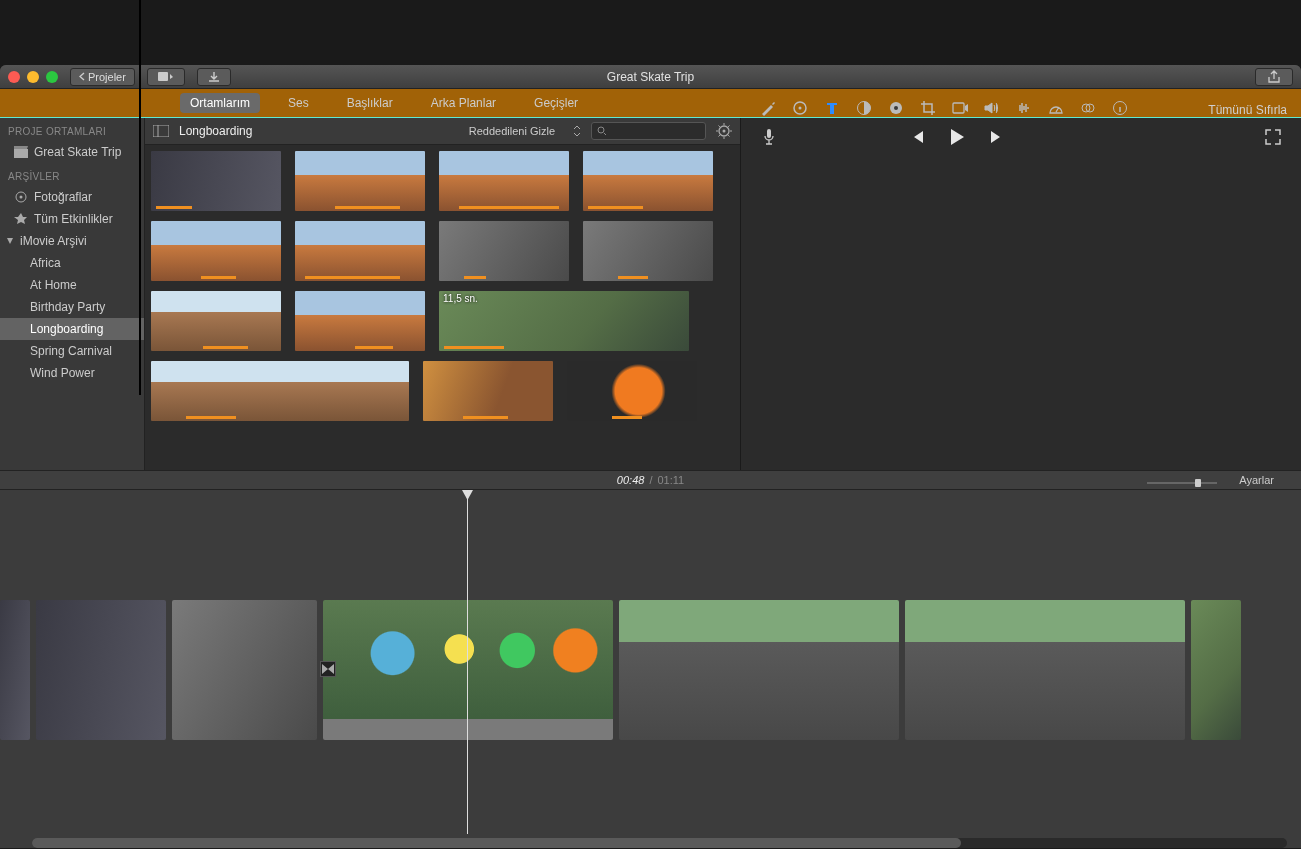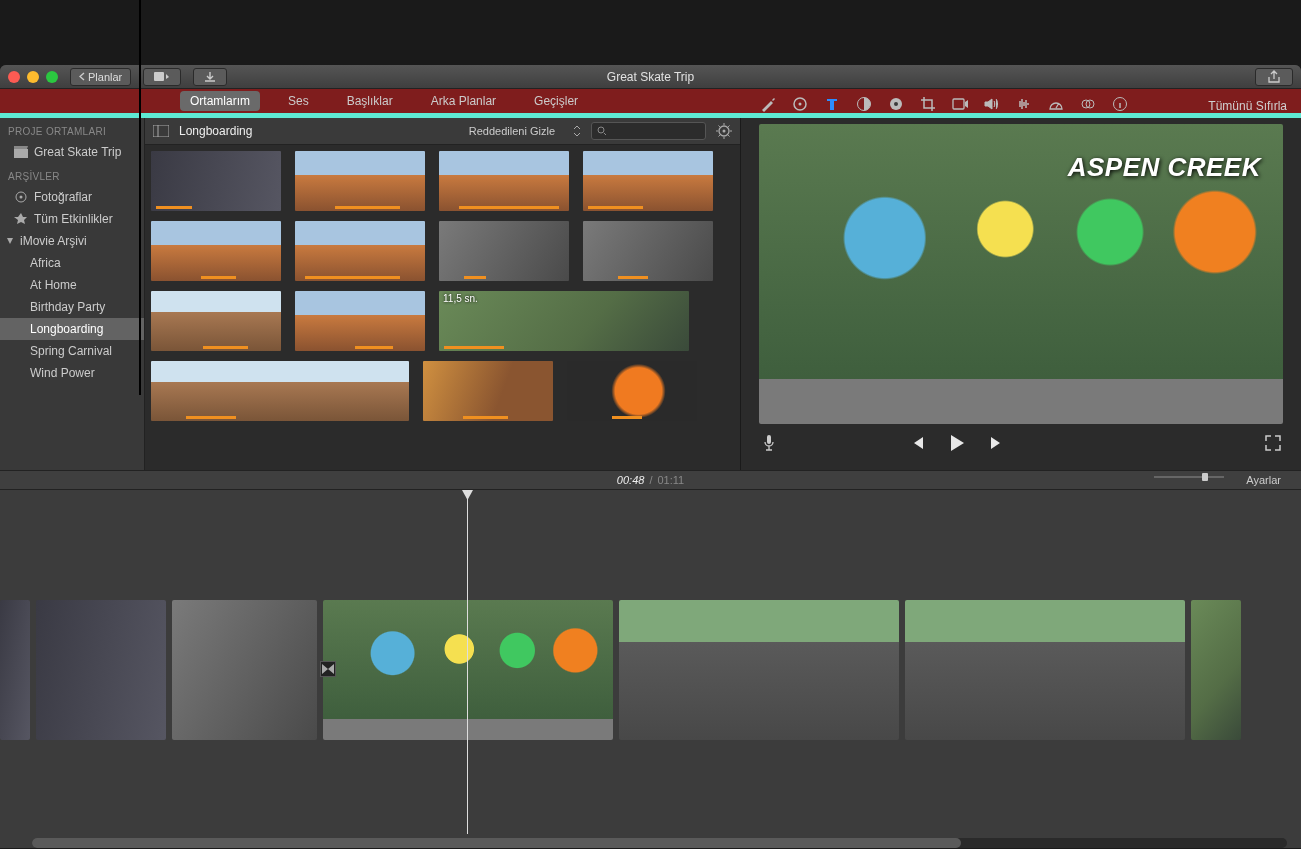--- a/index.html
+++ b/index.html
@@ -7,21 +7,21 @@
   .pointer-line { position: absolute; left: 139px; top: 0; width: 2px; height: 395px; background: #000; z-index: 999; }
   .window { position: absolute; left: 0; top: 65px; width: 1301px; background: #3b3b3b; border-radius: 6px 6px 0 0; }
   .titlebar { height: 24px; background: linear-gradient(#555,#3f3f3f); display: flex; align-items: center; padding: 0 8px; position: relative; border-radius: 6px 6px 0 0; border-bottom: 1px solid #222; }
   .traffic { display: flex; gap: 7px; }
   .tl { width: 12px; height: 12px; border-radius: 50%; }
   .tl.close { background: #fc5b53; } .tl.min { background: #fdbb2e; } .tl.max { background: #2bc740; }
   .tb-btn { margin-left: 12px; height: 18px; padding: 0 8px; background: #5b5b5b; border: 1px solid #2a2a2a; border-radius: 3px; color: #ddd; font-size: 11px; display: inline-flex; align-items: center; gap: 3px; }
   .tb-btn.icon-only { padding: 0 10px; }
   .title { position: absolute; left: 50%; transform: translateX(-50%); color: #e2e2e2; font-size: 12px; }
   .share-btn { margin-left: auto; height: 18px; padding: 0 12px; background: #5b5b5b; border: 1px solid #2a2a2a; border-radius: 3px; display: flex; align-items: center; }
-  .tabbar { height: 29px; background: #7f1d1d; display: flex; border-bottom: 5px solid #5eead4; }
+  .tabbar { height: 29px; background: #a16207; display: flex; border-bottom: 1px solid #5eead4; }
   .tabbar-left { width: 145px; }
   .tabbar-center { flex: 1; display: flex; align-items: center; padding-left: 35px; gap: 18px; }
   .tab { color: #ccc; font-size: 12px; padding: 3px 10px; border-radius: 4px; cursor: pointer; }
   .tab.active { background: #6a6a6a; color: #fff; }
   .tabbar-right { width: 560px; display: flex; align-items: flex-end; gap: 14px; padding-left: 18px; }
   .adj-icon { width: 18px; height: 18px; display: flex; align-items: center; justify-content: center; color: #bbb; }
   .adj-icon.active { color: #2c8cff; }
   .reset-all { margin-left: auto; margin-right: 14px; color: #d0d0d0; font-size: 12px; }
   .upper { display: flex; height: 352px; background: #2a2a2a; }
   .sidebar { width: 145px; background: #393939; border-right: 1px solid #222; color: #ccc; font-size: 12px; overflow: hidden; }
@@ -40,21 +40,21 @@
   .orange { position: absolute; bottom: 2px; height: 3px; background: #f09020; }
   .clip-dur { position: absolute; top: 2px; left: 4px; color: #fff; font-size: 10px; text-shadow: 0 0 3px #000; }
   .viewer { width: 560px; background: #2b2b2b; display: flex; flex-direction: column; }
   .viewer-frame { margin: 6px 18px 0; height: 300px; position: relative; border-radius: 2px; overflow: hidden; }
   .viewer-title { position: absolute; top: 28px; right: 22px; color: #fff; font-size: 26px; font-weight: 700; font-style: italic; text-shadow: 1px 1px 4px #000; letter-spacing: .5px; }
   .transport { height: 38px; display: flex; align-items: center; padding: 0 18px; }
   .tp-center { display: flex; gap: 20px; margin: 0 auto; }
   .tp-icon { width: 20px; height: 20px; color: #e8e8e8; display: flex; align-items: center; justify-content: center; }
   .timeinfo { height: 20px; background: #3f3f3f; display: flex; align-items: center; justify-content: center; font-size: 11px; border-top: 1px solid #222; border-bottom: 1px solid #222; position: relative; }
   .ti-cur { color: #eee; font-style: italic; } .ti-sep { color: #888; margin: 0 5px; } .ti-tot { color: #888; }
-  .ti-right { position: absolute; right: 20px; display: flex; align-items: flex-start; gap: 22px; }
+  .ti-right { position: absolute; right: 27px; display: flex; align-items: flex-end; gap: 22px; }
   .zoom-slider { width: 70px; height: 6px; position: relative; }
   .zoom-track { position: absolute; top: 2px; width: 100%; height: 2px; background: #666; }
   .zoom-knob { position: absolute; top: -1px; left: 48px; width: 6px; height: 8px; background: #ccc; border-radius: 1px; }
   .ti-settings { color: #ccc; font-size: 11px; }
   .timeline { position: relative; height: 358px; background: #3c3c3c; }
   .playhead { position: absolute; left: 467px; top: 0; bottom: 14px; width: 1px; background: #ddd; z-index: 50; }
   .playhead::before { content: ""; position: absolute; top: 0; left: -5px; width: 11px; height: 10px; background: #ddd; clip-path: polygon(0 0, 100% 0, 50% 100%); }
   .tl-clips { position: absolute; top: 100px; left: 0; right: 0; height: 160px; display: flex; align-items: center; }
   .tl-clip { height: 140px; position: relative; margin-right: 6px; background: #555; border-radius: 2px; overflow: hidden; flex-shrink: 0; }
   .trans-ico { position: absolute; top: 50%; transform: translateY(-50%); width: 16px; height: 16px; background: #222; border: 1px solid #555; display: flex; align-items: center; justify-content: center; z-index: 20; }
@@ -91,21 +91,21 @@
   <div class="titlebar">
     <div class="traffic">
       <div class="tl close"></div>
       <div class="tl min"></div>
       <div class="tl max"></div>
     </div>
     <div class="tb-btn">
       <svg width="6" height="9" viewBox="0 0 6 9">
           <path d="M5 1 1 4.5 5 8" stroke="#ccc" fill="none" stroke-width="1.4"></path>
         </svg>
-      <span>Planlar</span>
+      <span>Projeler</span>
     </div>
     <div class="tb-btn icon-only">
       <svg width="16" height="11" viewBox="0 0 16 11">
           <rect x="0" y="1" width="10" height="9" rx="1" fill="#ccc"></rect>
           <path d="M12 3 12 8 15 6z" fill="#ccc"></path>
         </svg>
     </div>
     <div class="tb-btn icon-only">
       <svg width="12" height="12" viewBox="0 0 12 12">
           <path d="M6 1v7M3 5l3 3 3-3M1 10h10" stroke="#ccc" fill="none" stroke-width="1.4"></path>
@@ -315,23 +315,20 @@
           <div class="clip gen-close" style="width: 130px;">
             <div class="orange" style="left: 40px; width: 45px;"></div>
           </div>
           <div class="clip gen-wheel" style="width: 130px;">
             <div class="orange" style="left: 45px; width: 30px;"></div>
           </div>
         </div>
     </div>
 
     <div class="viewer">
-      <div class="viewer-frame people-scene">
-        <div class="viewer-title">ASPEN CREEK</div>
-      </div>
       <div class="transport">
         <div class="tp-icon">
             <svg width="14" height="18" viewBox="0 0 14 18">
               <rect x="5" y="1" width="4" height="9" rx="2" fill="#ccc"></rect>
               <path d="M3 8a4 4 0 008 0M7 12v4M4 16h6" stroke="#ccc" fill="none" stroke-width="1.3"></path>
             </svg>
           </div>
         <div class="tp-center">
           <div class="tp-icon">
               <svg width="16" height="16" viewBox="0 0 16 16">

